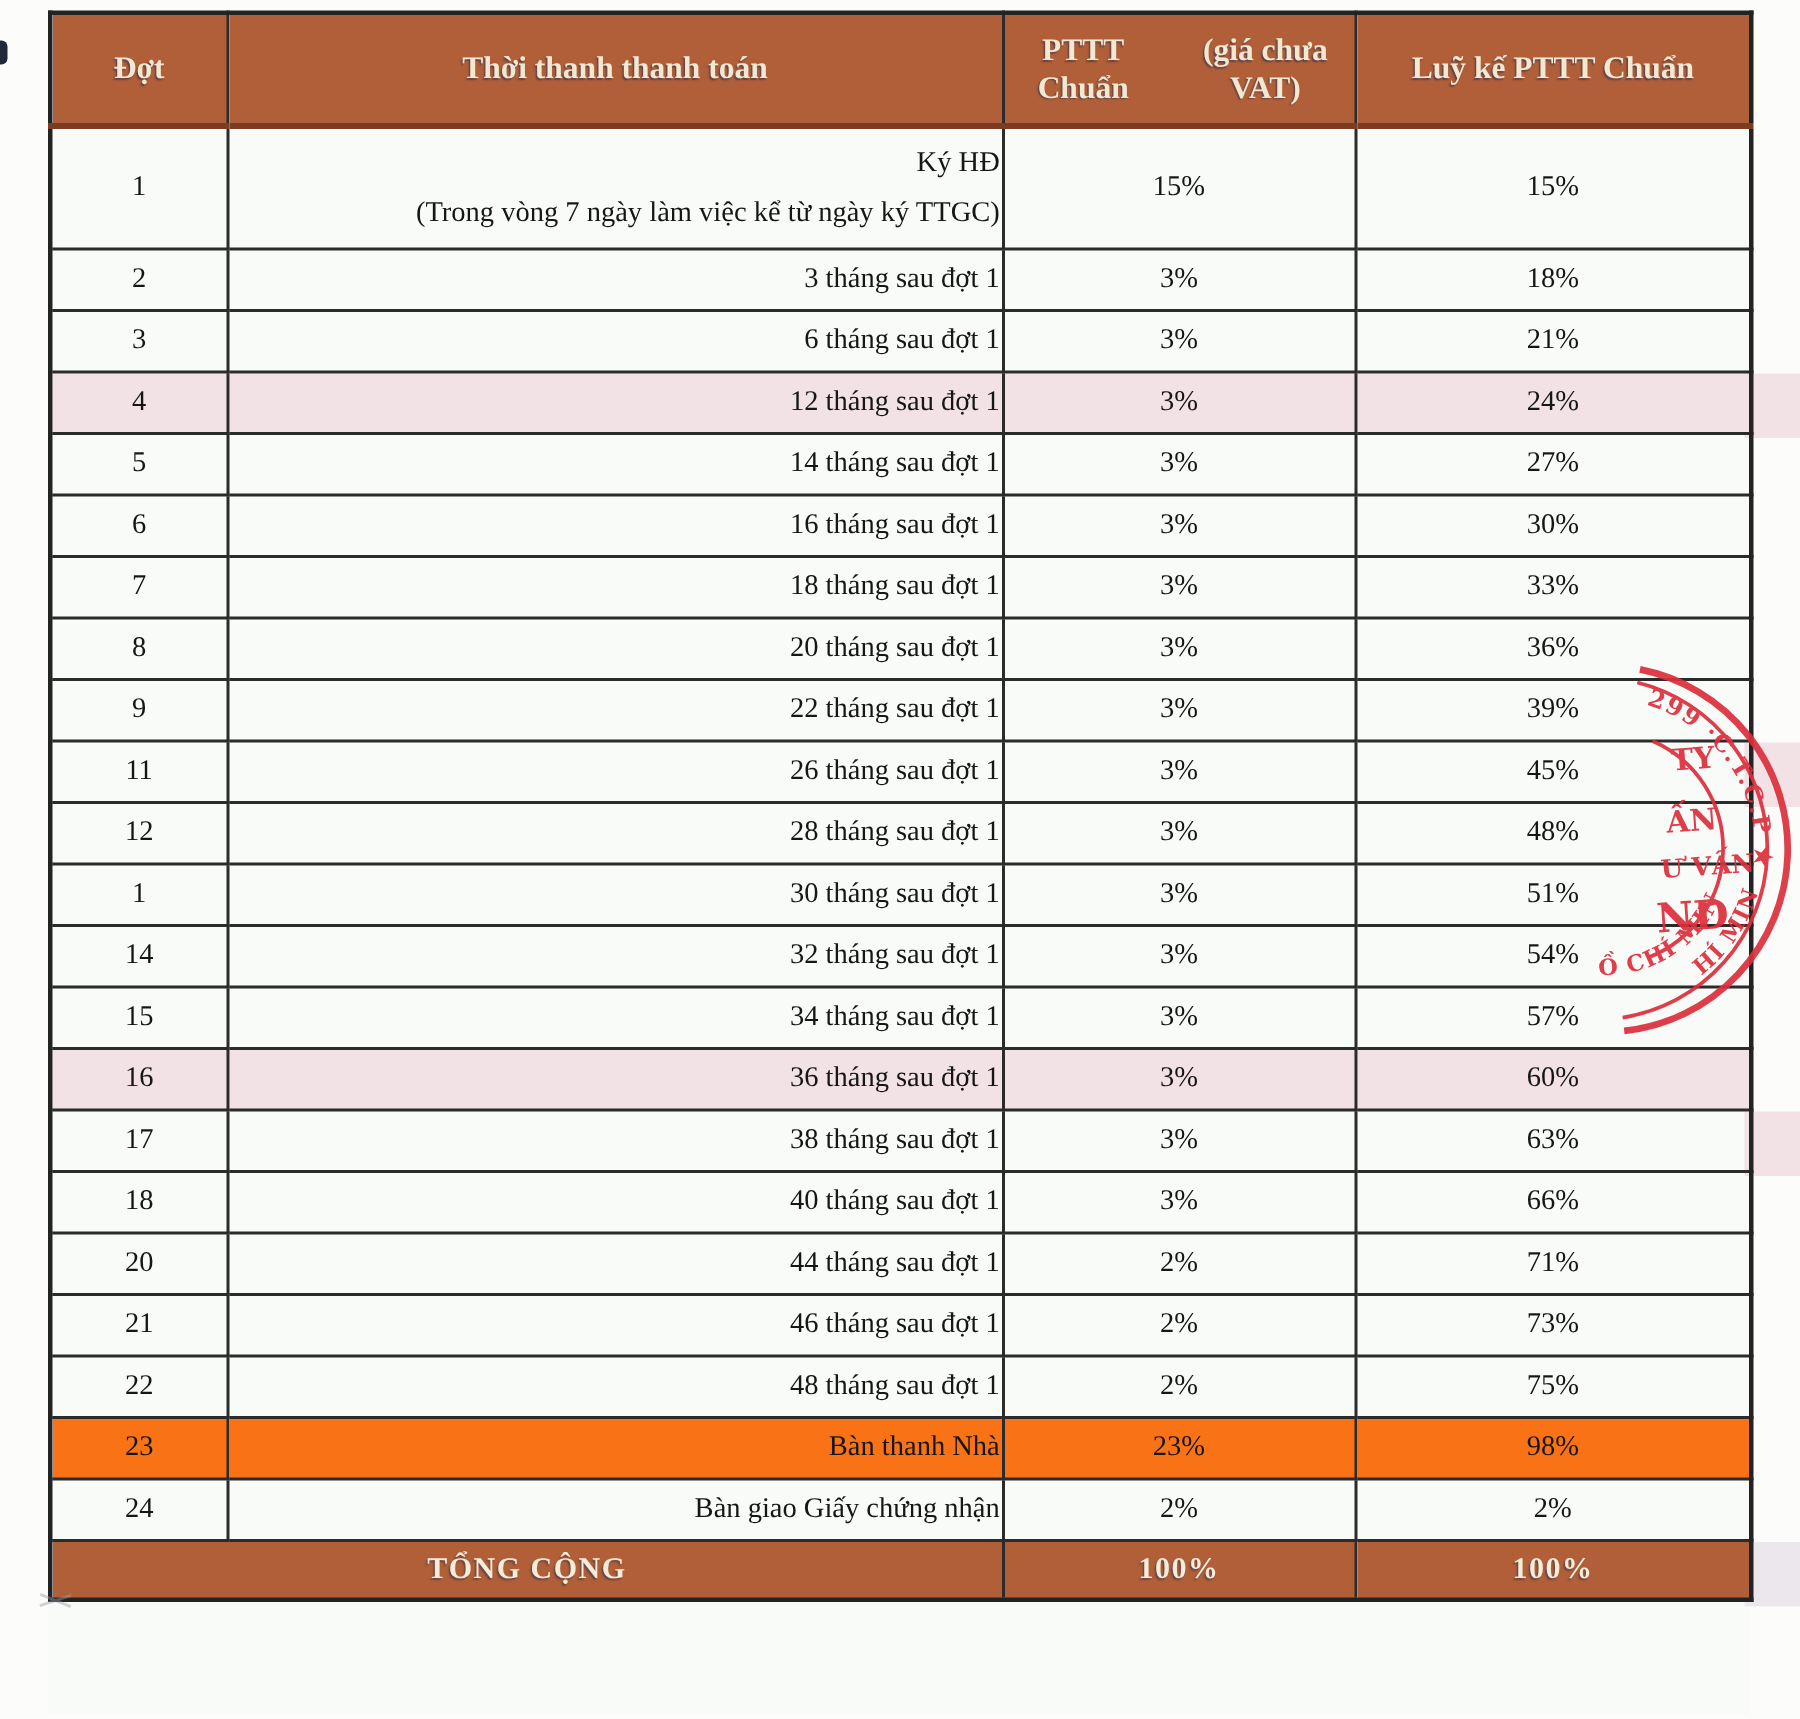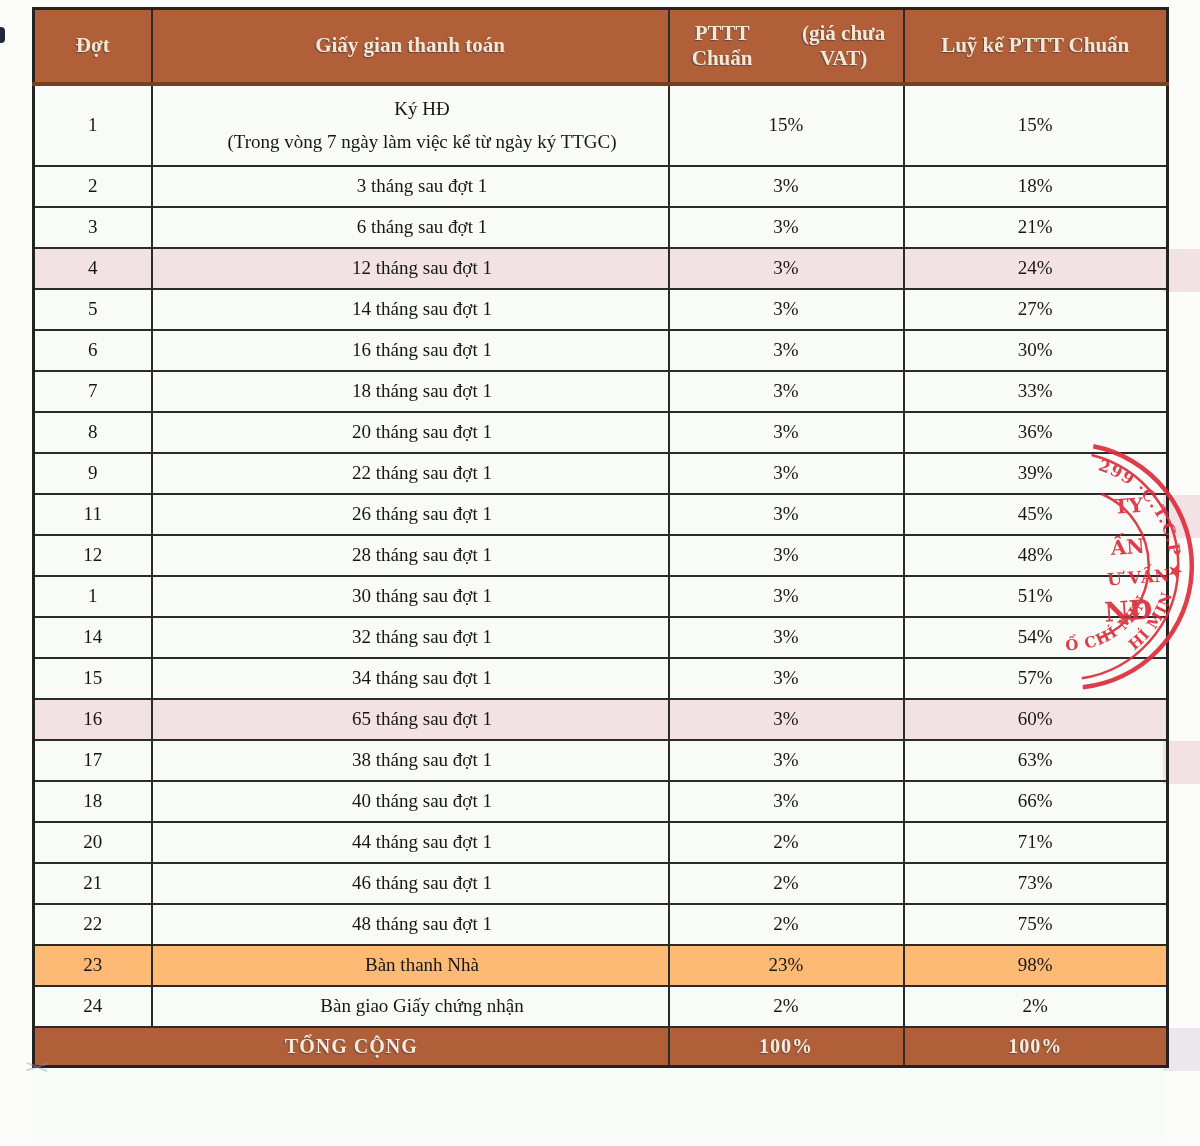--- a/index.html
+++ b/index.html
@@ -29,24 +29,24 @@
   .pay thead th{
     background:#b05f38; color:#f2e8d2; font-weight:bold; font-size:21px;
     text-align:center; vertical-align:middle;
     border-bottom:4px solid #7c3c1f;
     text-shadow:-1px 1px 1px rgba(35,45,90,0.55);
   }
   .th-stack{ display:flex; flex-direction:row; gap:12px; align-items:center; }
 
   .pay tbody td{ background:transparent; font-size:19px; color:#161616; vertical-align:middle; }
   .c-dot{ text-align:center; }
-  .c-time{ text-align:center; padding-left:25px; line-height:1.75; }
+  .c-time{ text-align:right; padding-left:25px; line-height:1.75; }
   .c-pct{ text-align:center; }
   tr.hl-pink td{ background:#f2e2e6; }
-  tr.hl-gray td{ background:#fdba74; }
+  tr.hl-gray td{ background:#f97316; }
 
   .pay tfoot td{
     background:#b05f38; color:#f4ecd8; font-weight:bold; font-size:20px;
     text-align:center; vertical-align:middle; letter-spacing:1px;
     text-shadow:-1px 1px 1px rgba(35,45,90,0.5);
   }
 
   .stamp{ position:absolute; left:995px; top:428px; width:205px; height:278px; pointer-events:none; opacity:.92; }
   .stamp text{ font-family:"DejaVu Serif","Liberation Serif",serif; font-weight:bold; }
 
@@ -71,21 +71,21 @@
   <table class="pay">
     <colgroup>
       <col style="width:118px">
         <col style="width:517px">
         <col style="width:235px">
         <col style="width:264px">
     </colgroup>
     <thead>
       <tr>
         <th>Đợt</th>
-        <th>Giấy gian thanh toán</th>
+        <th>Thời thanh thanh toán</th>
         <th>
           <span class="th-stack">
             <span>PTTT Chuẩn</span>
             <span>(giá chưa VAT)</span>
           </span>
         </th>
         <th>Luỹ kế PTTT Chuẩn</th>
       </tr>
     </thead>
     <tbody id="rows">
@@ -198,21 +198,21 @@
       <td class="c-dot">15</td>
       <td class="c-time">
             <div>34 tháng sau đợt 1</div>
           </td>
       <td class="c-pct">3%</td>
       <td class="c-pct">57%</td>
     </tr>
         <tr class="hl-pink">
       <td class="c-dot">16</td>
       <td class="c-time">
-            <div>65 tháng sau đợt 1</div>
+            <div>36 tháng sau đợt 1</div>
           </td>
       <td class="c-pct">3%</td>
       <td class="c-pct">60%</td>
     </tr>
         <tr>
       <td class="c-dot">17</td>
       <td class="c-time">
             <div>38 tháng sau đợt 1</div>
           </td>
       <td class="c-pct">3%</td>

